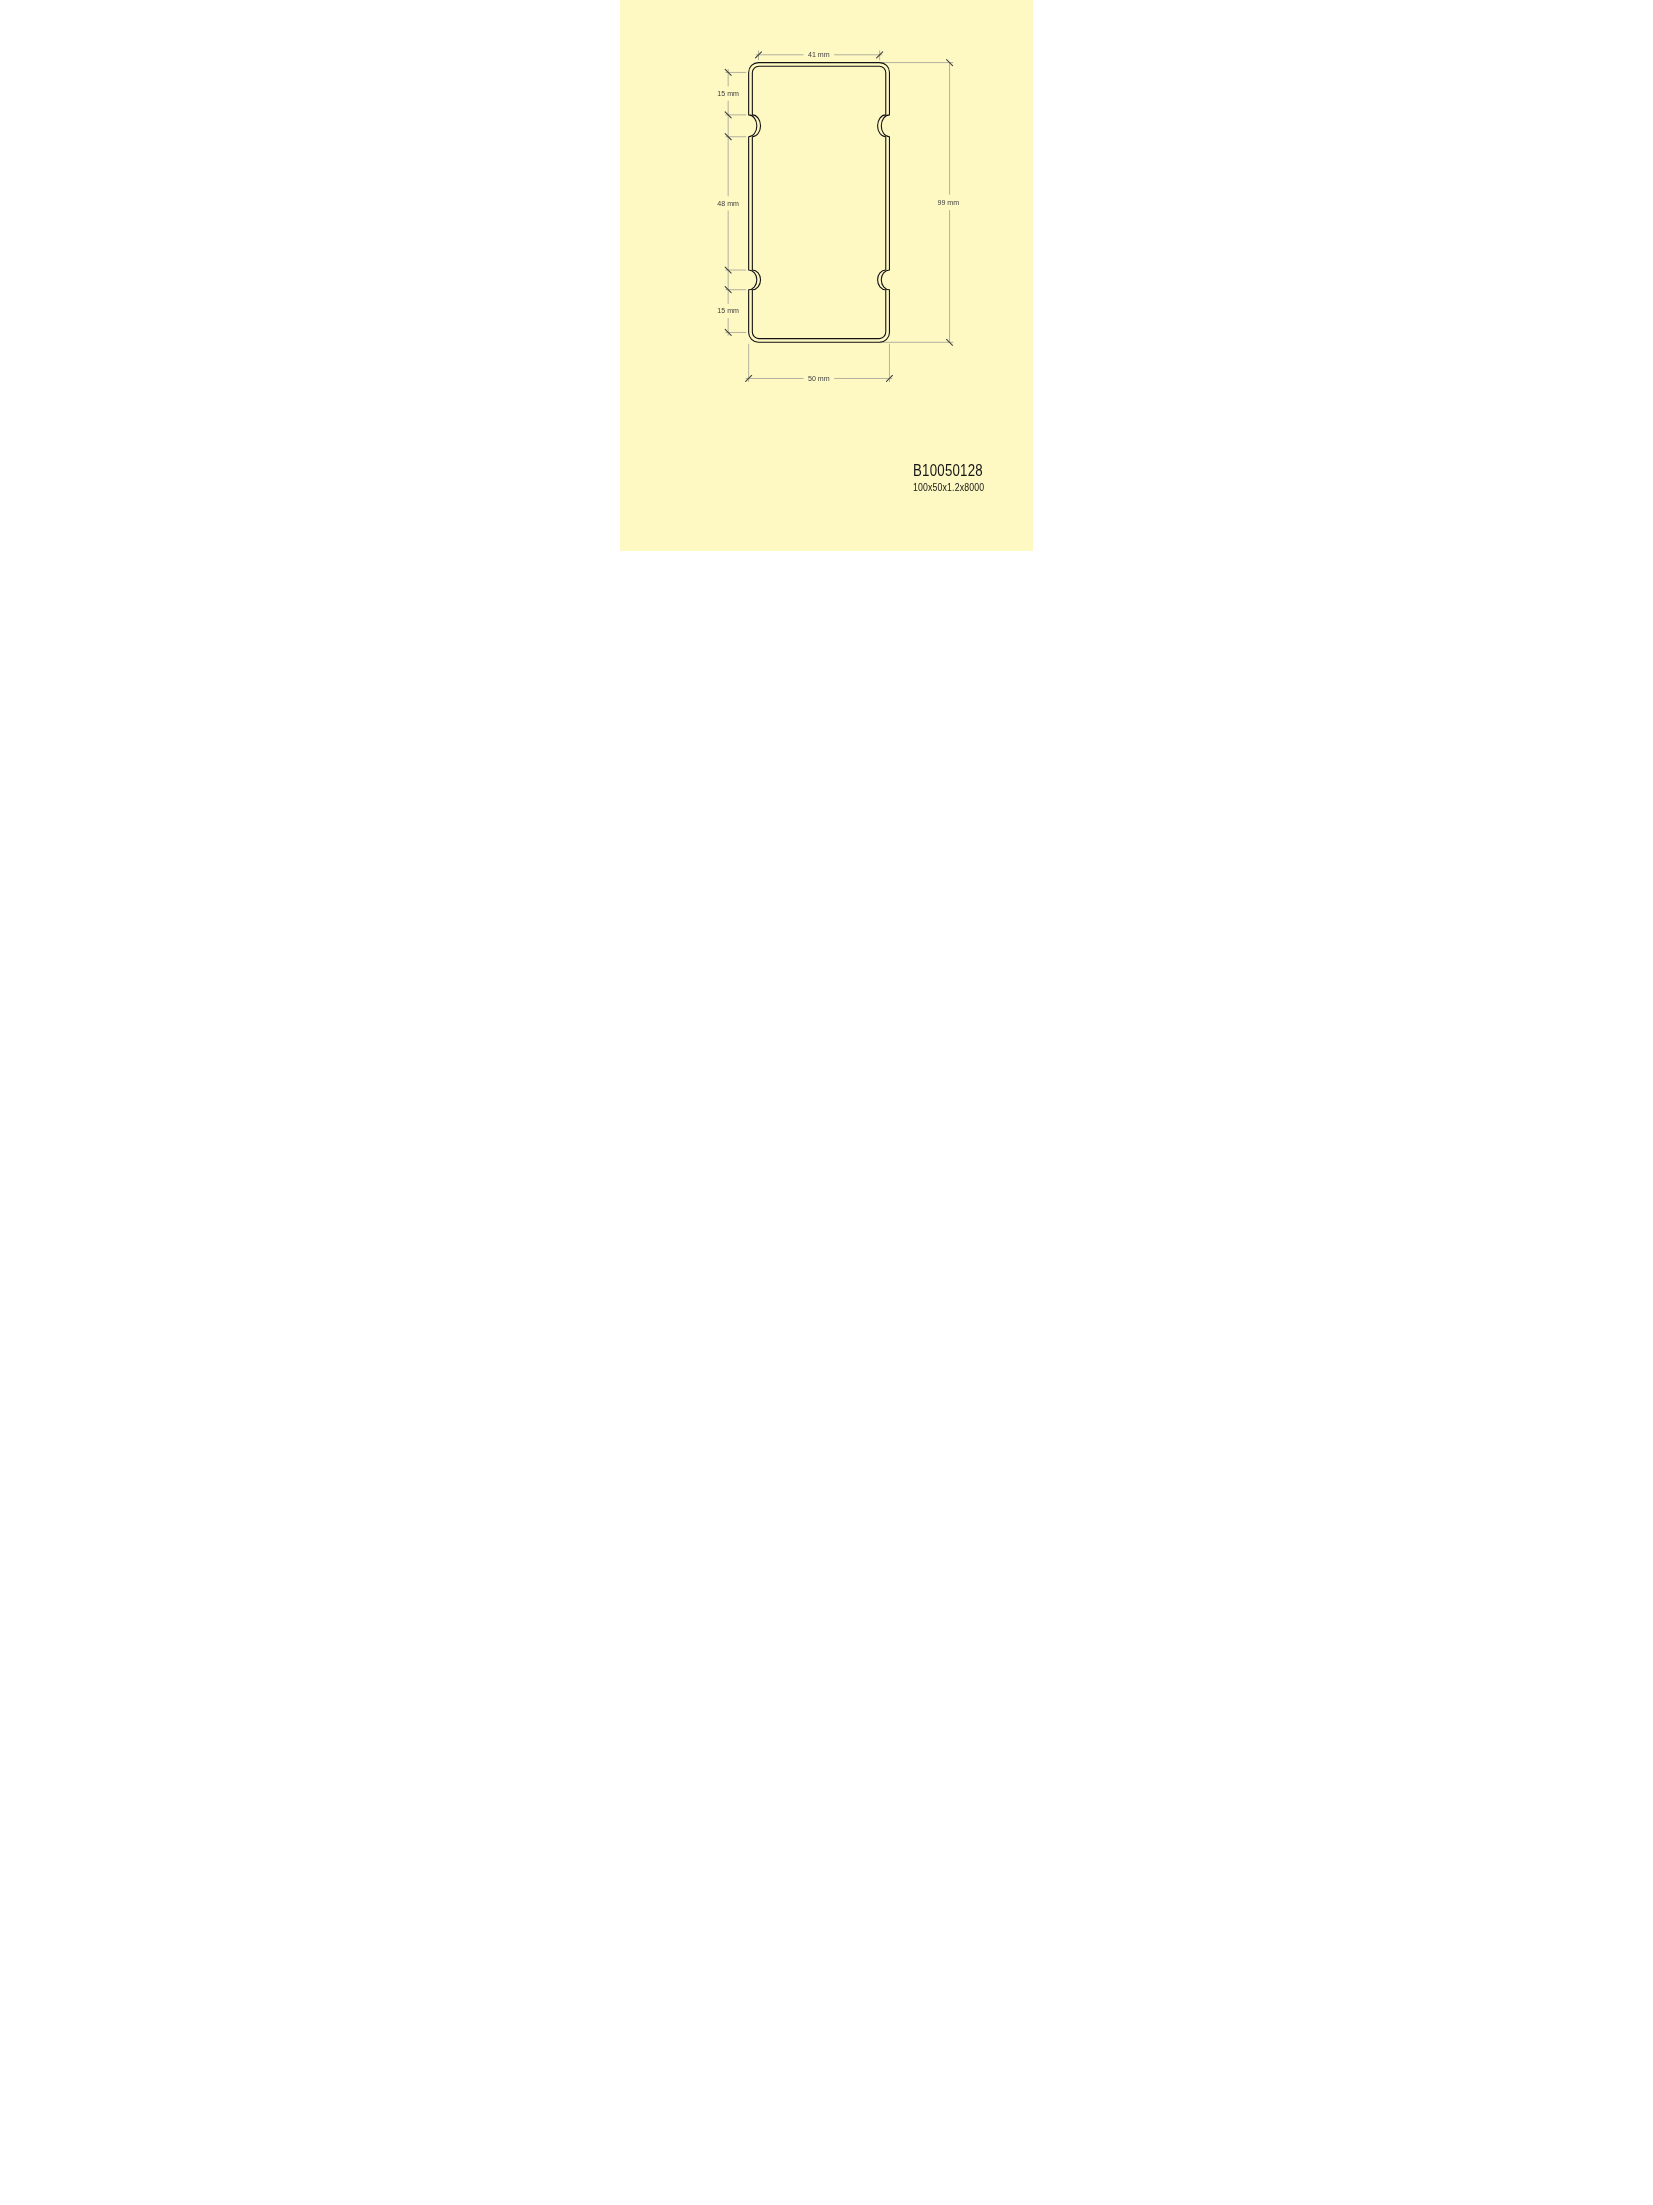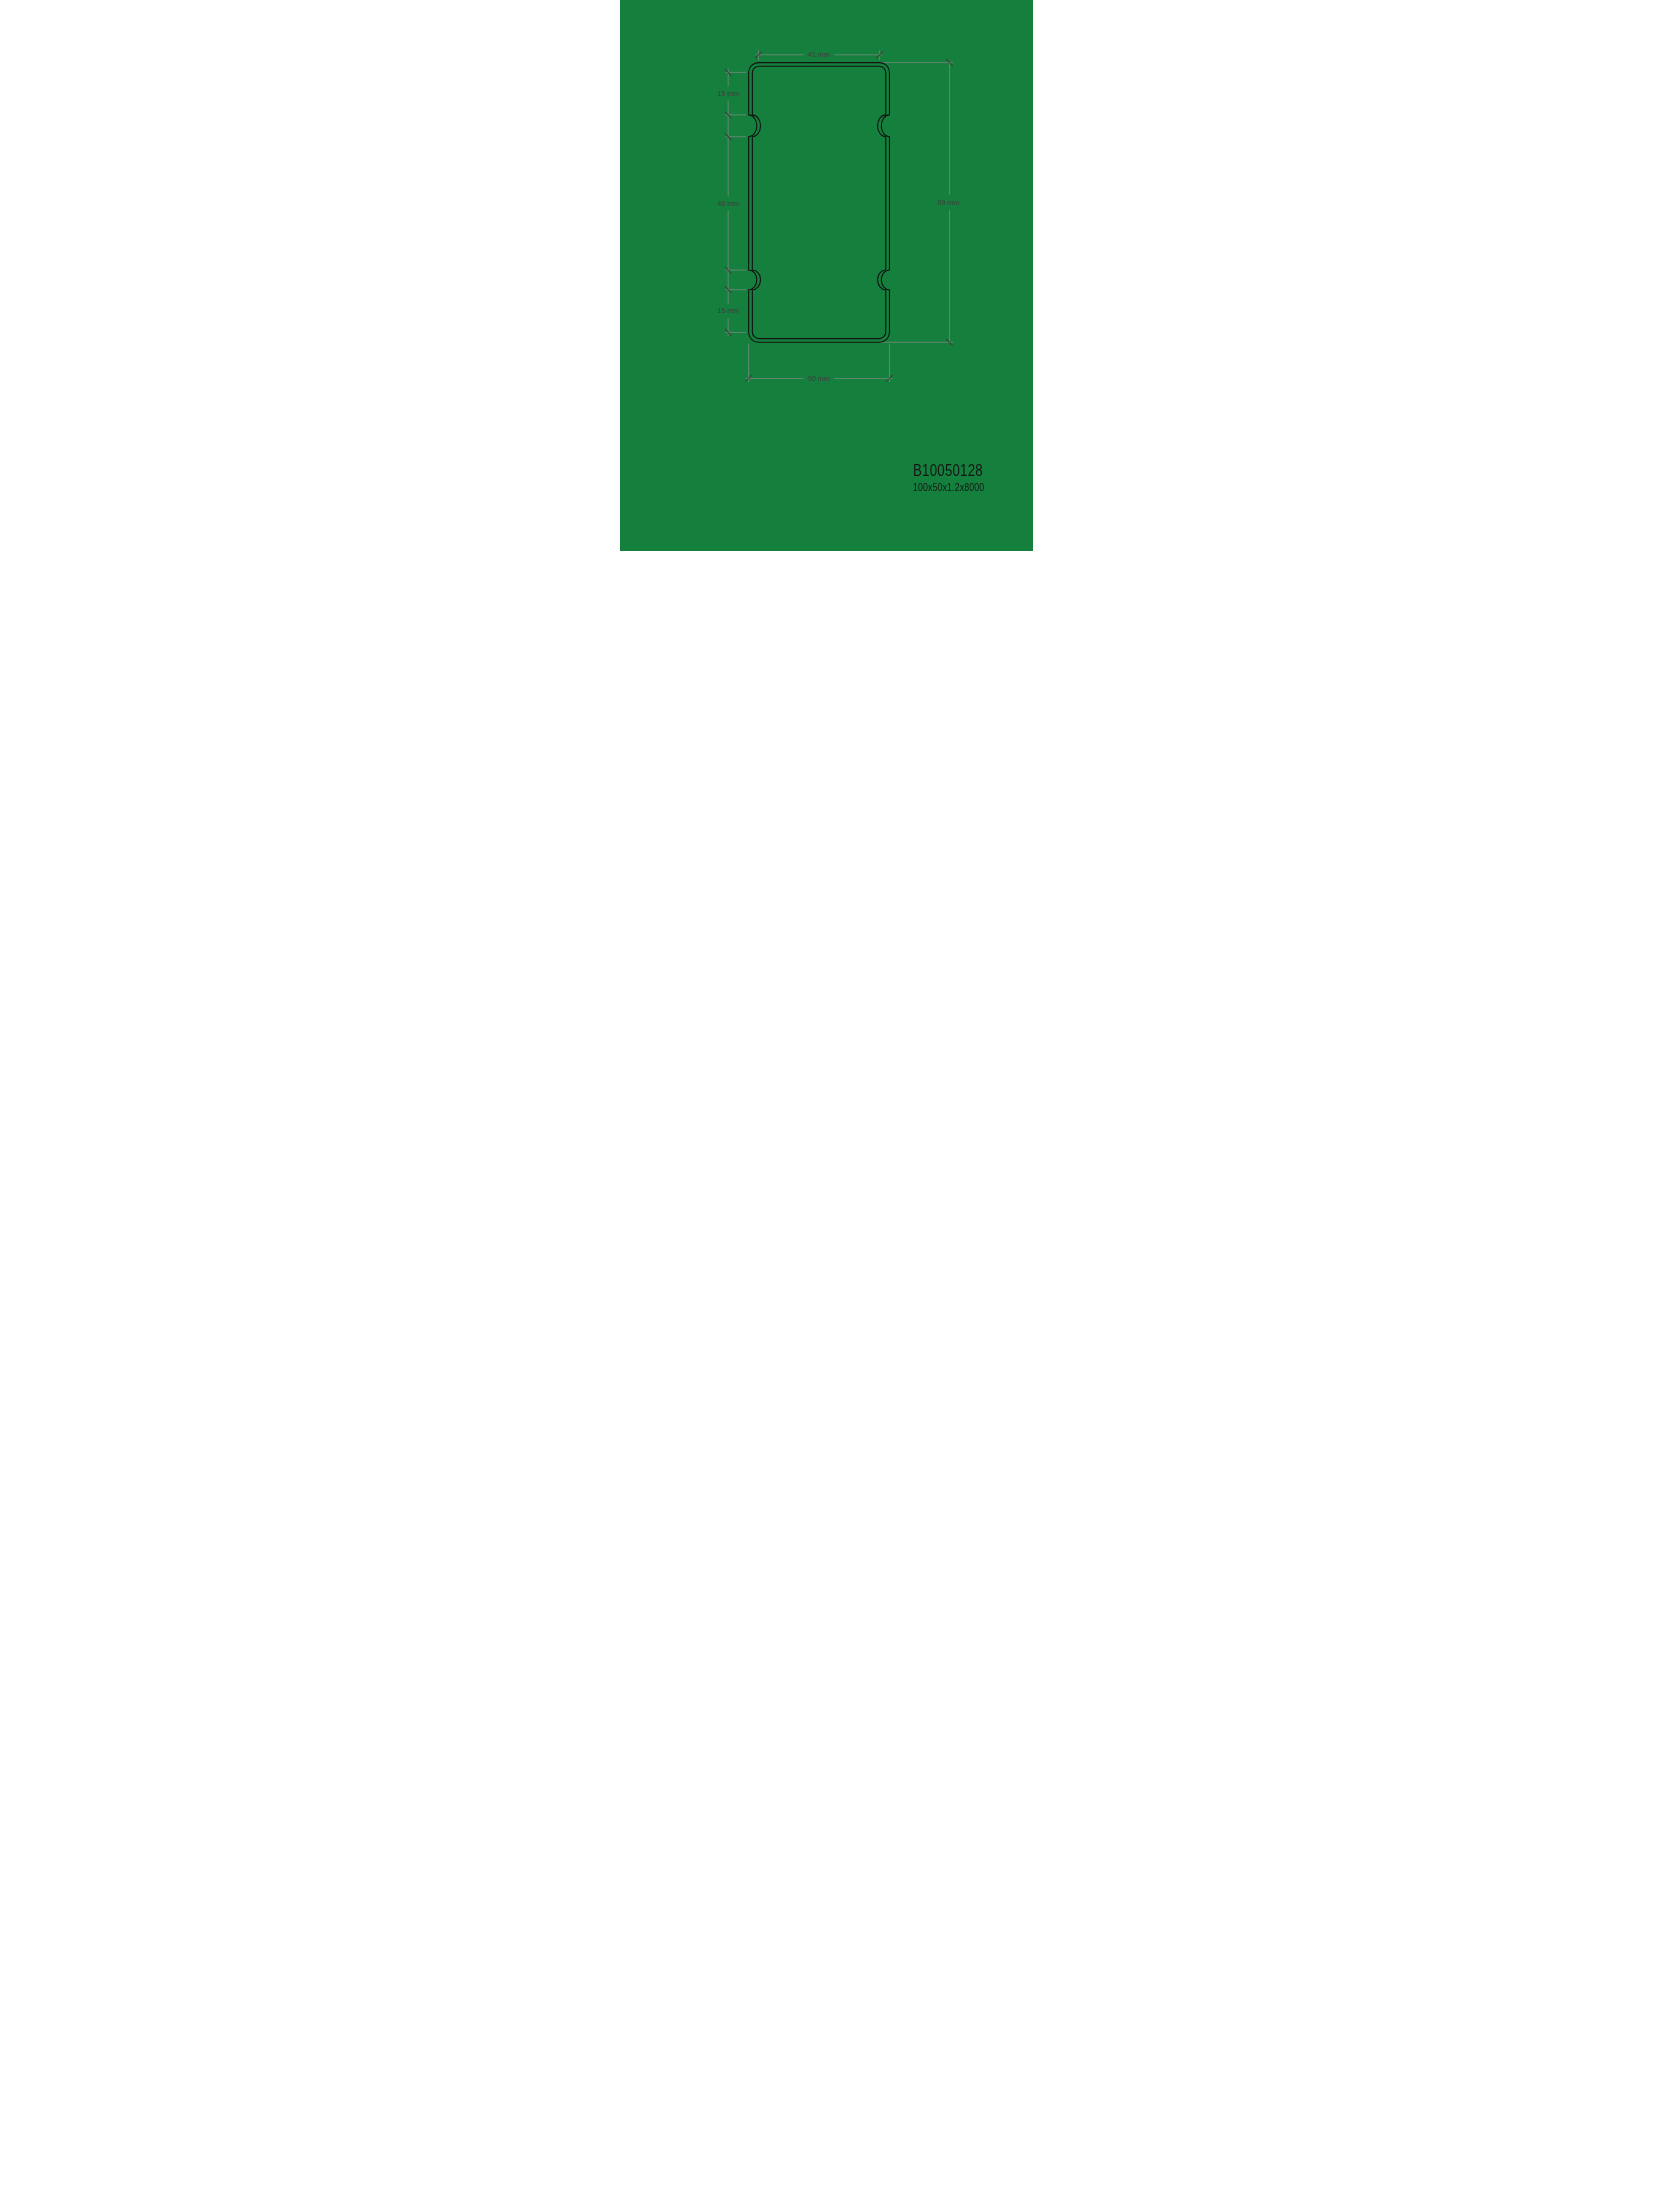--- a/index.html
+++ b/index.html
@@ -5,21 +5,21 @@
   html, body {
     margin: 0;
     padding: 0;
     background: #ffffff;
     font-family: "Liberation Sans", sans-serif;
   }
   .canvas {
     position: relative;
     width: 413px;
     height: 551px;
-    background: #15803d;
+    background: #fef9c3;
     margin: 0 auto;
     overflow: hidden;
   }
   svg.drawing {
     position: absolute;
     left: 0;
     top: 0;
     width: 413px;
     height: 551px;
     display: block;

